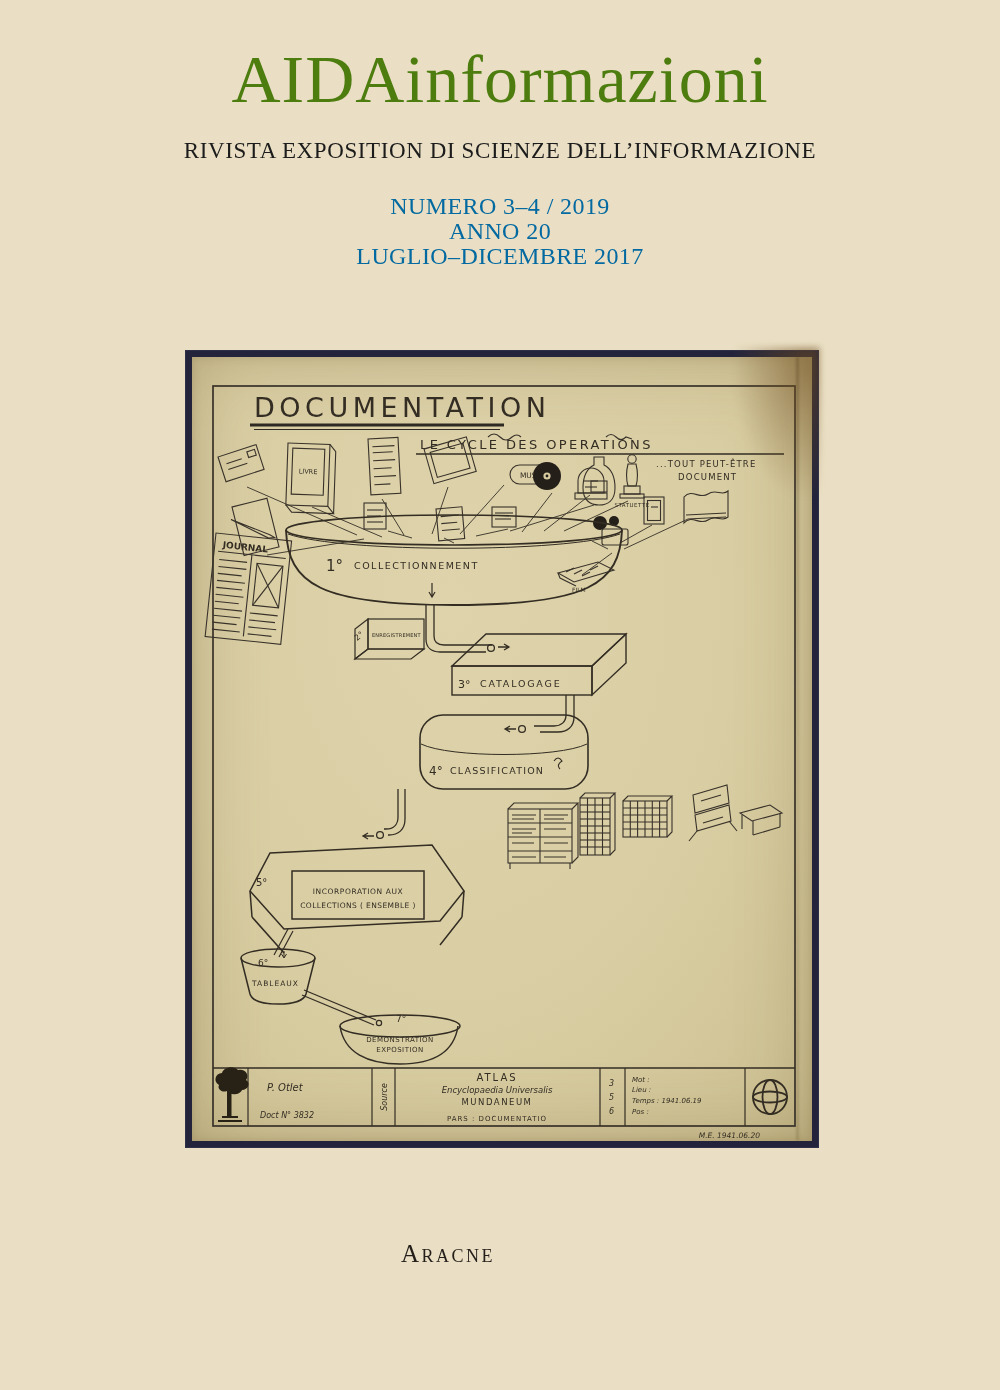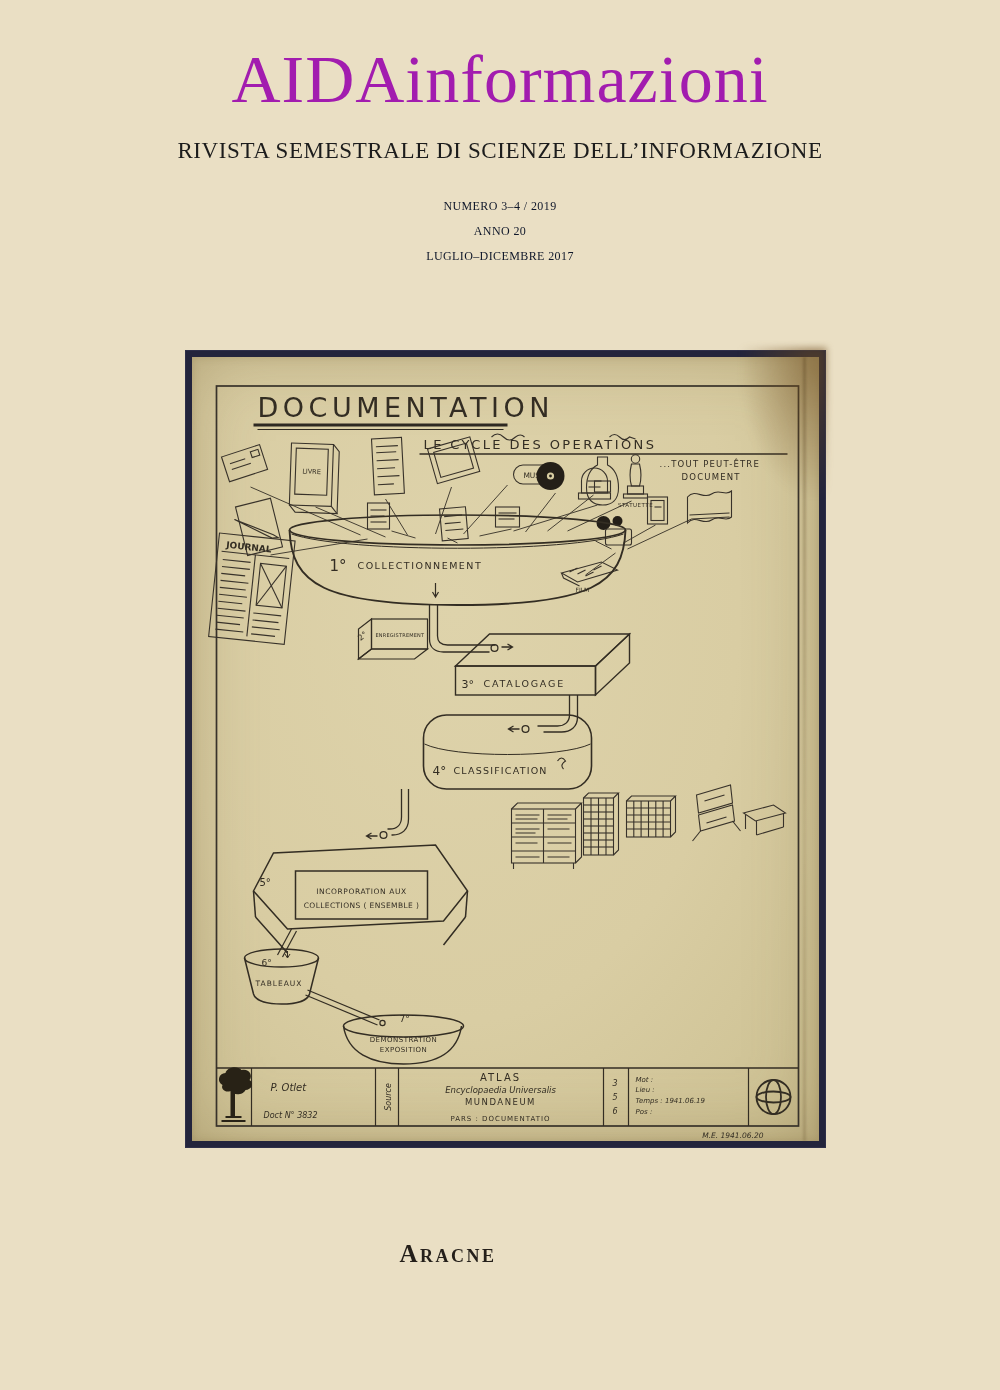--- a/index.html
+++ b/index.html
@@ -1,50 +1,50 @@
 <!DOCTYPE html>
 <html><head>
 <meta charset="utf-8">
 <style>
   html,body{margin:0;padding:0;}
   body{width:1000px;height:1390px;font-family:"Liberation Serif",serif;}
   #page{position:relative;width:1000px;height:1390px;background:#eadfc4;overflow:hidden;}
 
   .cover-title{position:absolute;top:44px;left:0;width:1000px;text-align:center;
-    font-size:68px;line-height:1.05;color:#a21caf;letter-spacing:1px;}
+    font-size:68px;line-height:1.05;color:#4d7c0f;letter-spacing:1px;}
   .cover-subtitle{position:absolute;top:138px;left:0;width:1000px;text-align:center;
     font-size:23px;color:#1c1c1c;letter-spacing:0.6px;}
   .issue-block{position:absolute;top:194px;left:0;width:1000px;text-align:center;
-    font-size:12px;line-height:25px;color:#0f172a;letter-spacing:0.4px;}
+    font-size:24px;line-height:25px;color:#0369a1;letter-spacing:0.4px;}
 
   .figure-frame{position:absolute;left:185px;top:350px;width:634px;height:798px;
-    background:#23243c;box-shadow:0 0 0 1px #2e2f49 inset;padding-left:7px;}
+    background:#23243c;box-shadow:0 0 0 1px #2e2f49 inset;}
   .figure-paper{position:absolute;left:7px;top:7px;right:7px;bottom:7px;
     background:radial-gradient(ellipse at 42% 32%, #ded3ab 0%, #d9cda3 55%, #d0c497 85%, #c9bc8e 100%);
     box-shadow:inset 0 0 70px rgba(118,96,50,.34), inset 0 0 8px rgba(118,96,50,.25);}
   .stain-tr{position:absolute;right:-8px;top:-10px;width:86px;height:150px;pointer-events:none;
     background:radial-gradient(ellipse at 85% 12%, rgba(112,78,32,.55) 0%, rgba(112,78,32,.25) 40%, rgba(112,78,32,0) 72%);
     filter:blur(3px);}
   .crease{position:absolute;right:13px;top:0;bottom:0;width:3px;pointer-events:none;
     background:linear-gradient(rgba(92,70,36,.38), rgba(92,70,36,.10) 60%, rgba(92,70,36,.22));
     filter:blur(1px);}
   .figure-paper svg{position:absolute;left:0;top:0;width:100%;height:100%;}
 
   svg text{font-family:"DejaVu Sans",sans-serif;fill:#332d23;}
   .hand-italic{font-style:italic;}
   .publisher{position:absolute;top:1240px;left:0;width:896px;text-align:center;
-    font-size:25px;font-weight:bold;font-variant:small-caps;letter-spacing:2.5px;color:#241f1a;}
+    font-size:25px;font-weight:normal;font-variant:small-caps;letter-spacing:2.5px;color:#241f1a;}
 </style>
 </head>
 <body>
 
 <div id="page">
 
   <div class="cover-title">AIDAinformazioni</div>
-  <div class="cover-subtitle">RIVISTA SEMESTRALE DI SCIENZE DELL’INFORMAZIONE</div>
+  <div class="cover-subtitle">RIVISTA EXPOSITION DI SCIENZE DELL’INFORMAZIONE</div>
   <div class="issue-block">
     <div>NUMERO 3–4 / 2019</div>
     <div>ANNO 20</div>
     <div>LUGLIO–DICEMBRE 2017</div>
   </div>
 
   <div class="figure-frame">
     <div class="figure-paper">
       <svg viewBox="0 0 620 784">
 

